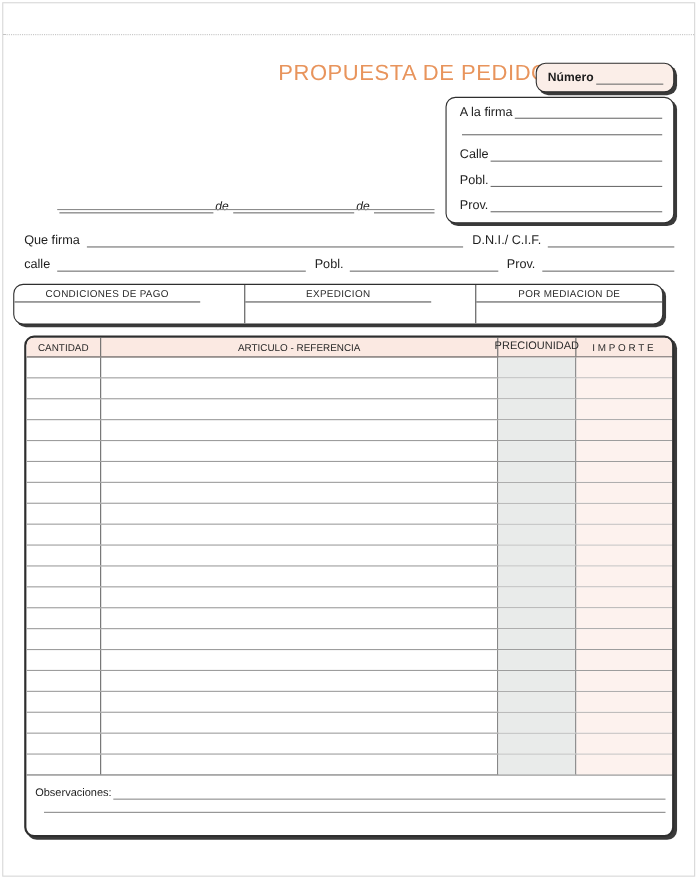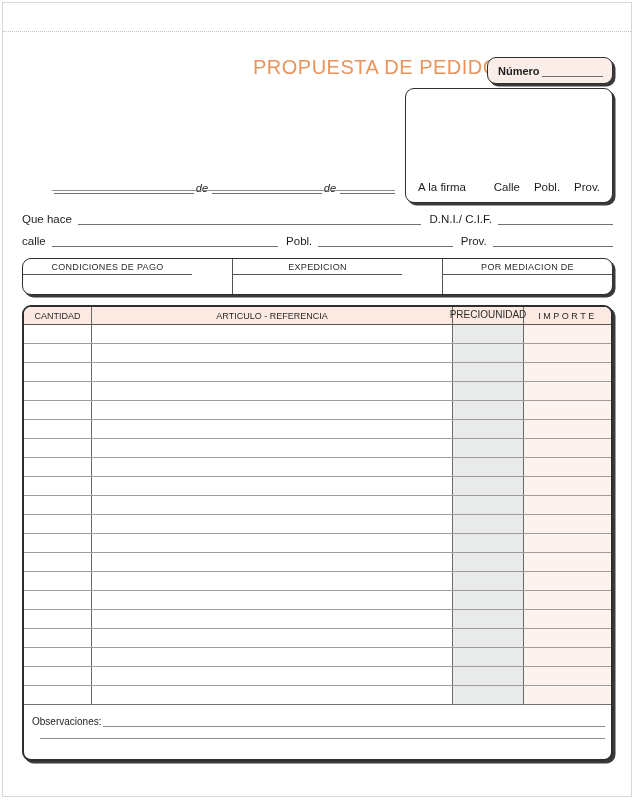--- a/index.html
+++ b/index.html
@@ -14,21 +14,21 @@
            color:var(--accent-orange); white-space:nowrap; }
   .box3d { border:1.5px solid #2e2e2e; border-radius:9px; background:#fff;
            box-shadow:2.5px 2.5px 0 #3a3a3a; }
   .numero-box { position:absolute; left:487px; top:57px; width:126px; height:27px;
                 background:var(--peach-fill); display:flex; align-items:center; padding:0 9px 0 10px; }
   .numero-box .lbl { font-weight:bold; font-size:11px; }
   .fill { flex:1; border-bottom:1px solid #6f6f6f; height:12px; margin-left:2px; }
 
   
   .firma-box { position:absolute; left:405px; top:88px; width:208px; height:115px;
-               display:flex; flex-direction:row; justify-content:space-between;
+               display:flex; flex-direction:column; justify-content:space-between;
                padding:7px 10px 9px 12px; }
   .frow { display:flex; align-items:flex-end; font-size:11.5px; }
   .frow .fill { height:4px; }
 
   
   .date-block { position:absolute; left:52px; top:180px; width:343px; height:14px;
                 display:flex; align-items:flex-end; font-size:11px; }
   .date-block .de { font-style:italic; padding:0 2px; }
   .seg1{flex:14;} .seg2{flex:11;} .seg3{flex:5.5;}
   .date-underline { position:absolute; left:52px; top:190px; width:343px; border-top:1px solid #8c8c8c; }
@@ -37,21 +37,21 @@
   .formline { position:absolute; left:22px; width:591px; display:flex; align-items:flex-end;
               font-size:11.5px; }
   .formline .lab { margin-right:4px; white-space:nowrap; }
   .formline .lab2 { margin:0 4px 0 8px; white-space:nowrap; }
   .row-quehace { top:213px; }
   .row-quehace .fill-dni { flex:0 0 115px; }
   .row-calle { top:235px; }
   .row-calle .fill-a { flex:16; } .row-calle .fill-b { flex:9.5; } .row-calle .fill-c { flex:8.5; }
 
   
-  .cond-box { position:absolute; left:22px; top:258px; width:591px; height:37px;
+  .cond-box { position:absolute; left:12px; top:258px; width:591px; height:37px;
               display:flex; overflow:hidden;gap:40px; }
   .cond-col { flex:1; display:flex; flex-direction:column; }
   .cond-col + .cond-col { border-left:1px solid #555; }
   .cond-head { height:16px; border-bottom:1px solid #555; font-size:9px; color:#2a2a2a;
                display:flex; align-items:center; justify-content:center; letter-spacing:.3px; }
 
   
   .main-table { position:absolute; left:22px; top:305px; width:591px; height:456px;
                 border:2px solid #2e2e2e; border-radius:9px; box-shadow:2.5px 2.5px 0 #3a3a3a;
                 background:#fff; overflow:hidden; display:flex; flex-direction:column; }
@@ -112,21 +112,21 @@
 <div class="date-block">
   <span class="fill seg1"></span>
   <span class="de">de</span>
   <span class="fill seg2"></span>
   <span class="de">de</span>
   <span class="fill seg3"></span>
 </div>
 <div class="date-underline"></div>
 
 <div class="formline row-quehace">
-  <span class="lab">Que hace</span>
+  <span class="lab">Que firma</span>
   <span class="fill"></span>
   <span class="lab2">D.N.I./ C.I.F.</span>
   <span class="fill fill-dni"></span>
 </div>
 
 <div class="formline row-calle">
   <span class="lab">calle</span>
   <span class="fill fill-a"></span>
   <span class="lab2">Pobl.</span>
   <span class="fill fill-b"></span>

